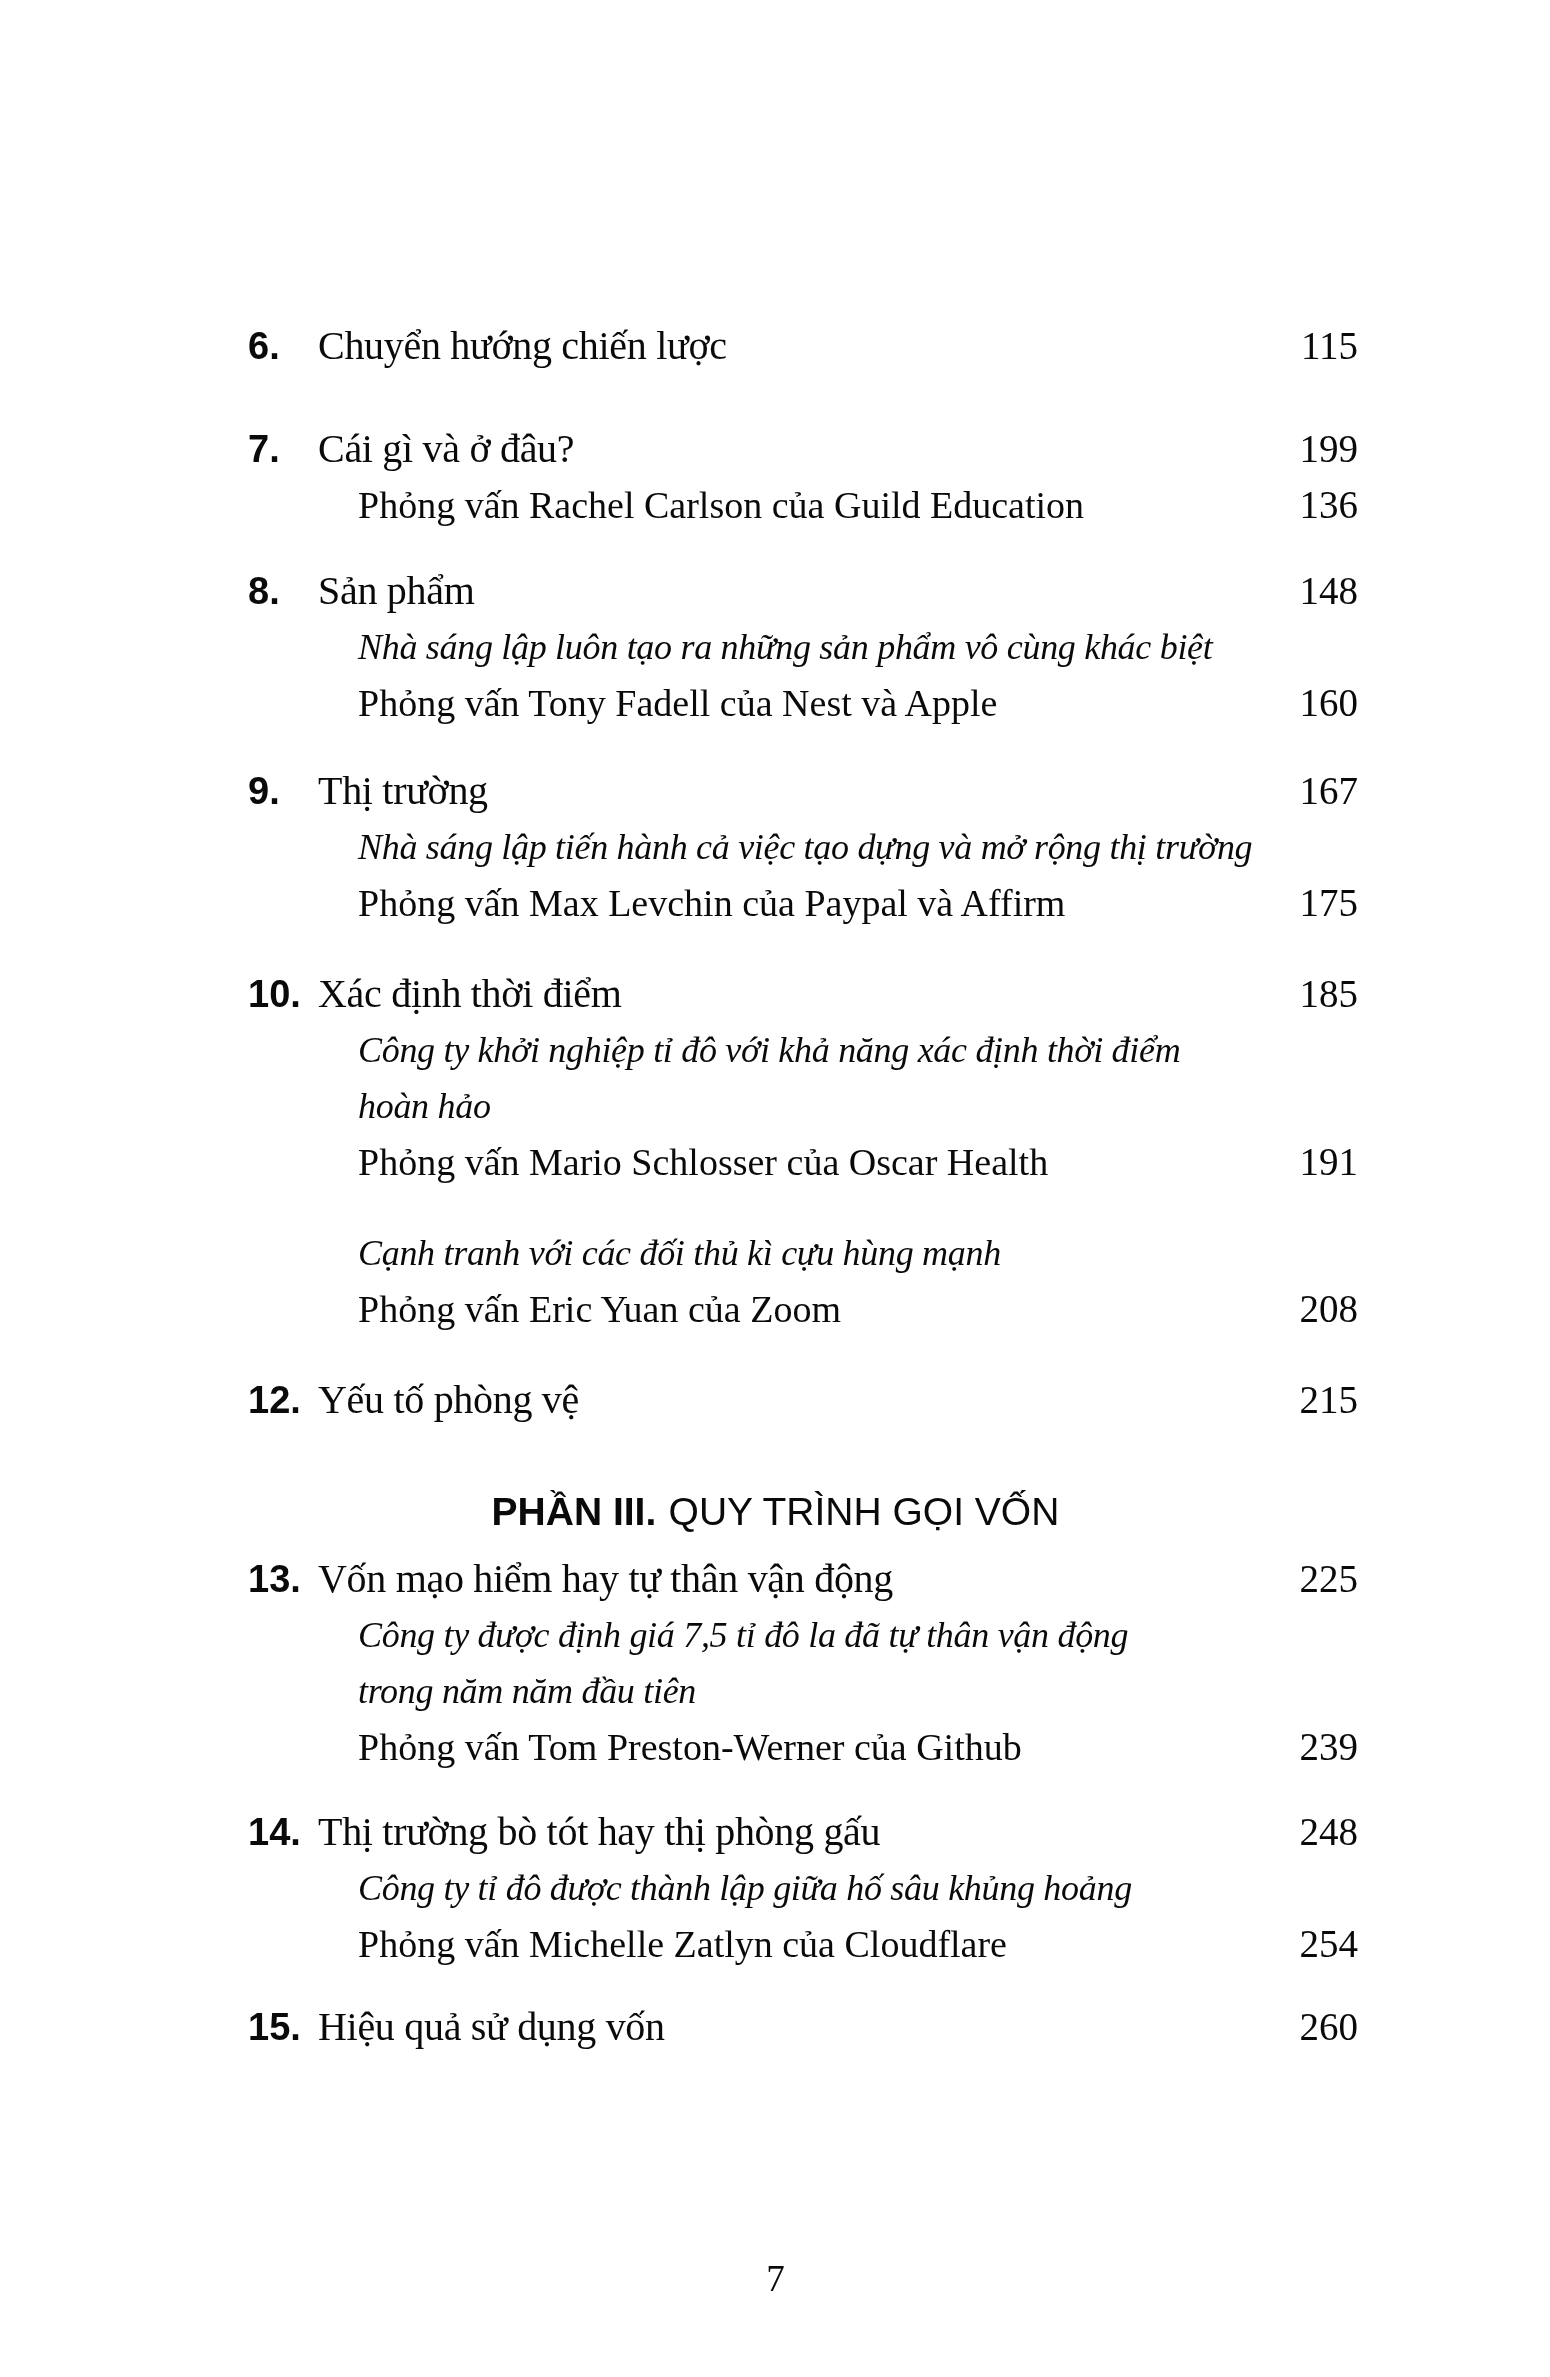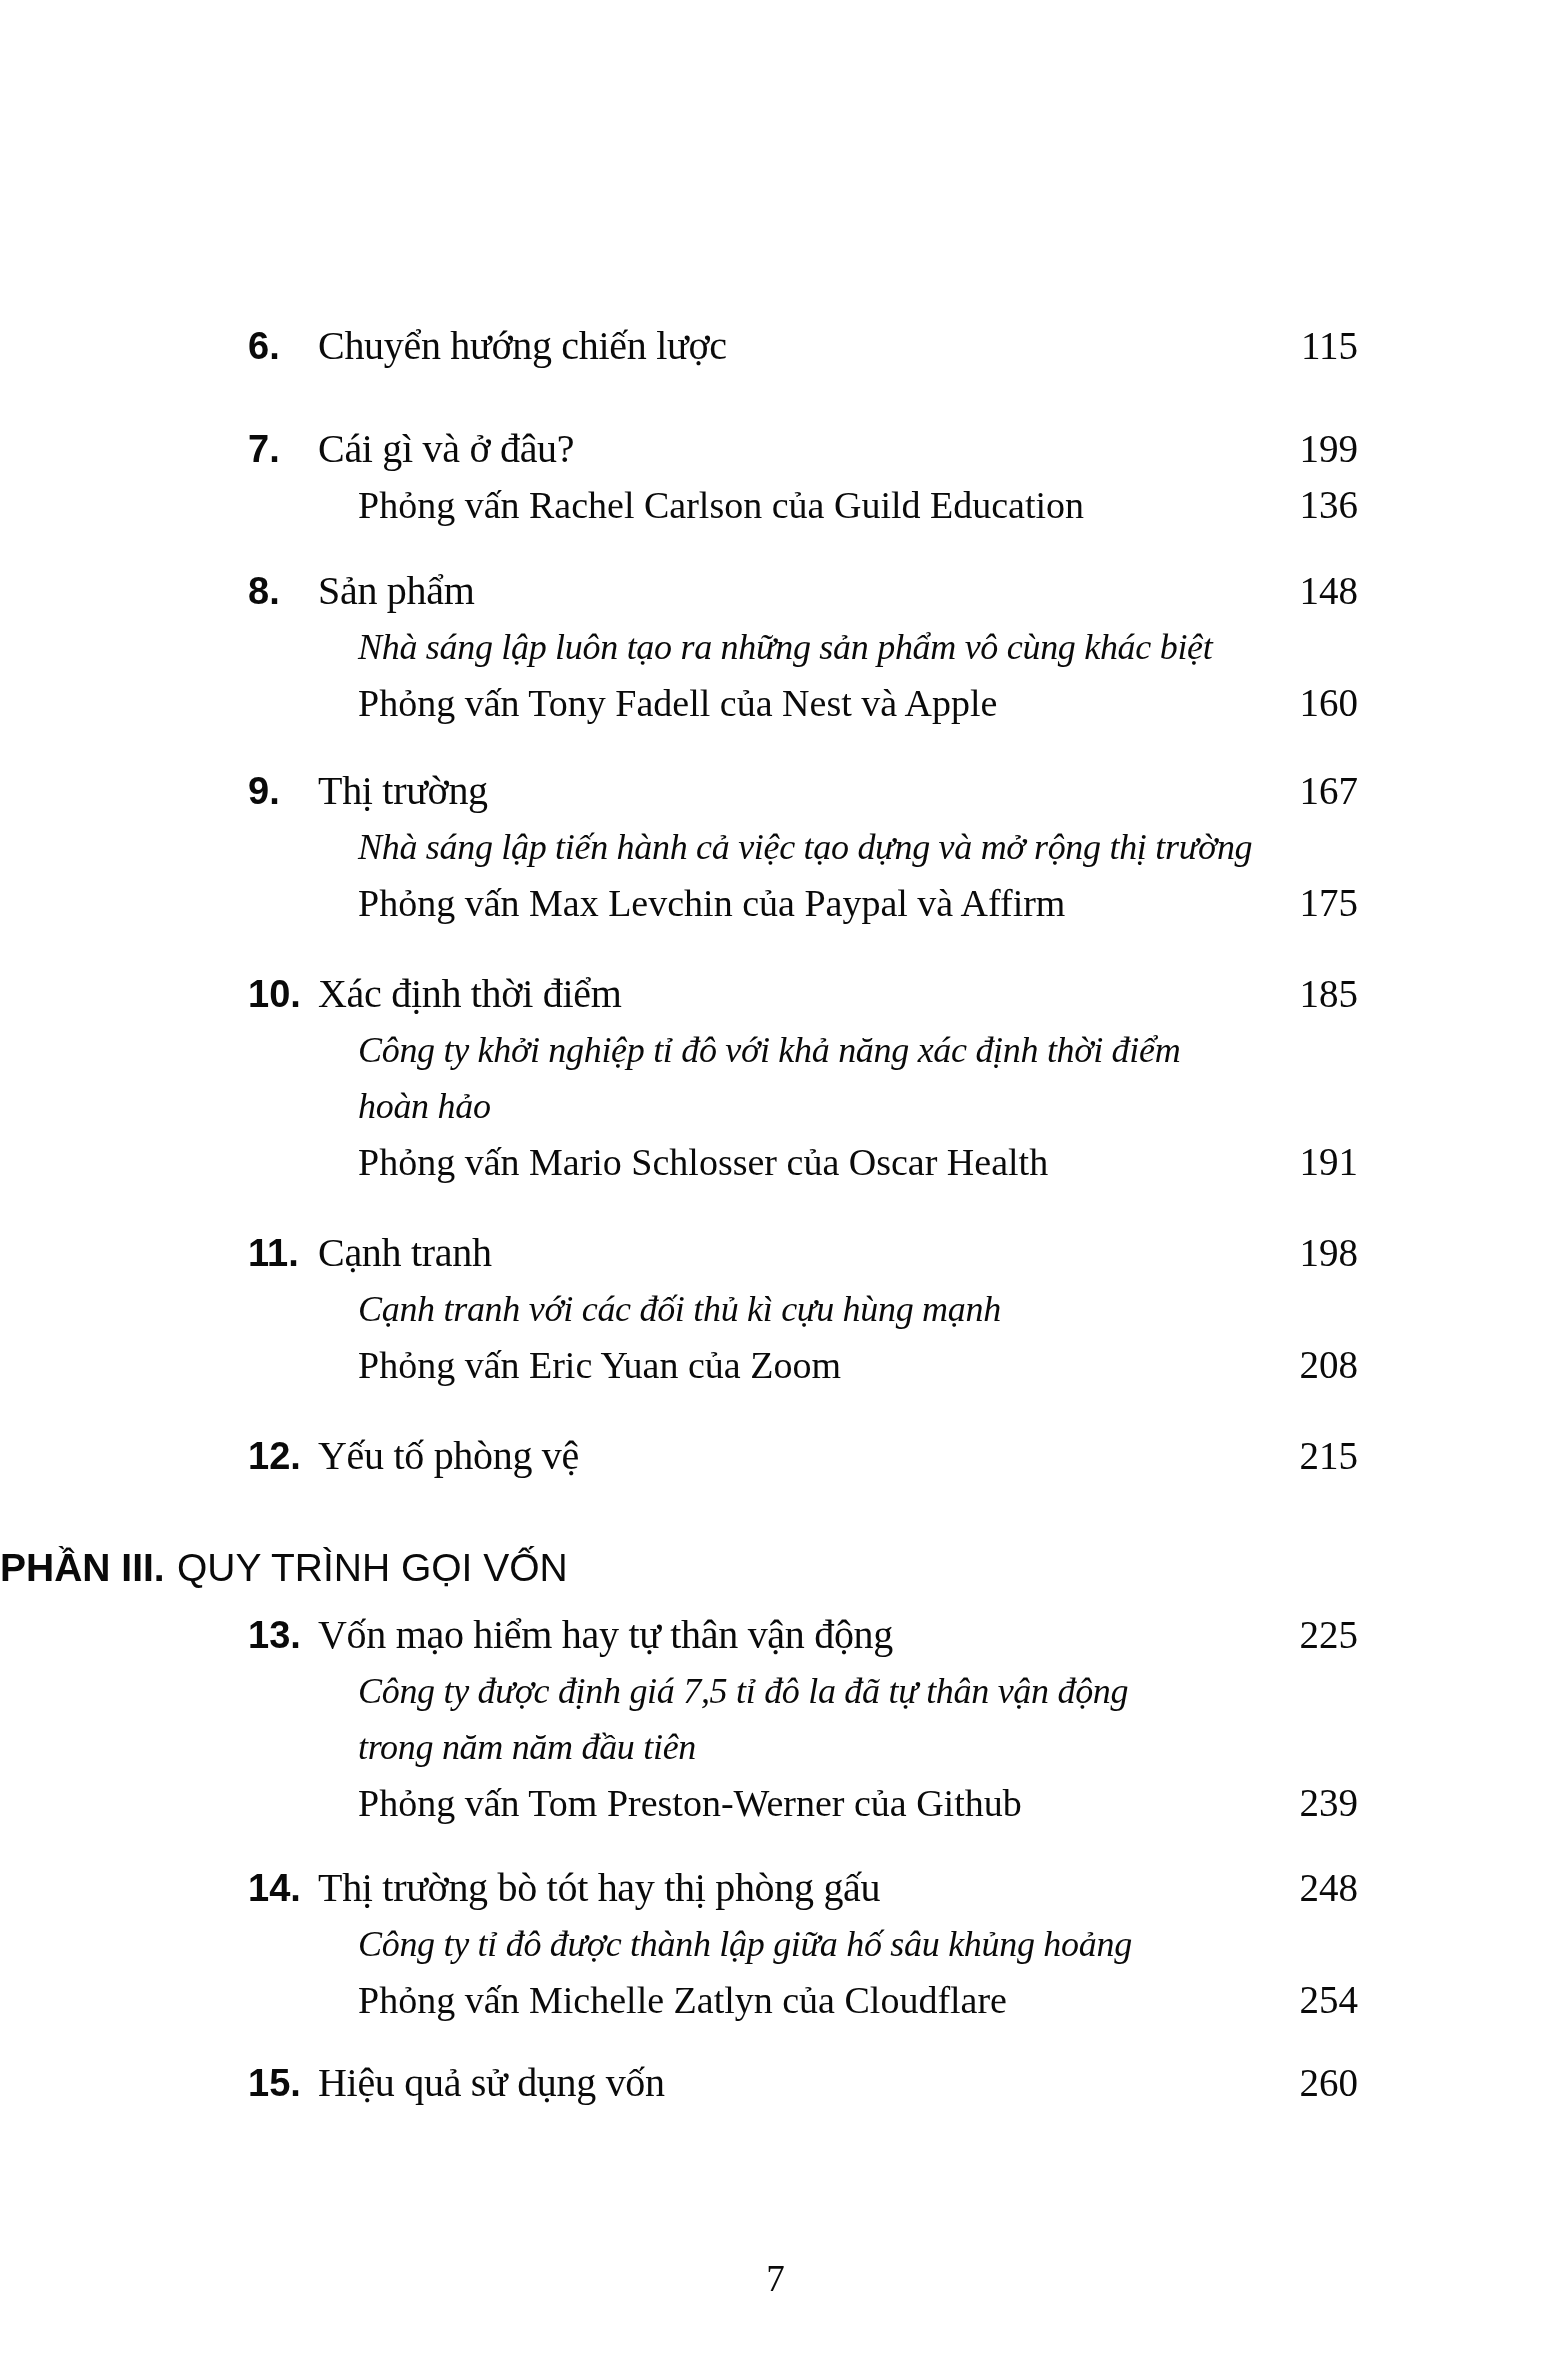--- a/index.html
+++ b/index.html
@@ -50,20 +50,21 @@
     font-size: 38px;
   }
   .subtext.italic {
     font-style: italic;
     font-size: 36px;
     letter-spacing: -0.3px;
   }
   .part-heading {
     margin-left: -248px;
     margin-right: -193px;
+    text-align: center;
     line-height: 56px;
     font-family: "Liberation Sans", "DejaVu Sans", sans-serif;
     font-size: 39px;
   }
   .part-label {
     font-weight: 700;
     margin-right: 12.3px;
   }
   .part-title {
     font-weight: 400;
@@ -155,25 +156,20 @@
       <div class="line sub-line">
         <span class="subtext italic">hoàn hảo</span>
       </div>
       <div class="line sub-line">
         <span class="subtext">Phỏng vấn Mario Schlosser của Oscar Health</span>
         <span class="page">191</span>
       </div>
     </div>
 
   <div class="entry" data-block-id="entry-11">
-    <div class="line title-line">
-      <span class="num">11.</span>
-      <span class="title">Cạnh tranh</span>
-      <span class="page">198</span>
-    </div>
   <div class="line sub-line">
         <span class="subtext italic">Cạnh tranh với các đối thủ kì cựu hùng mạnh</span>
       </div>
       <div class="line sub-line">
         <span class="subtext">Phỏng vấn Eric Yuan của Zoom</span>
         <span class="page">208</span>
       </div>
     </div>
 
   <div class="entry" data-block-id="entry-12">

